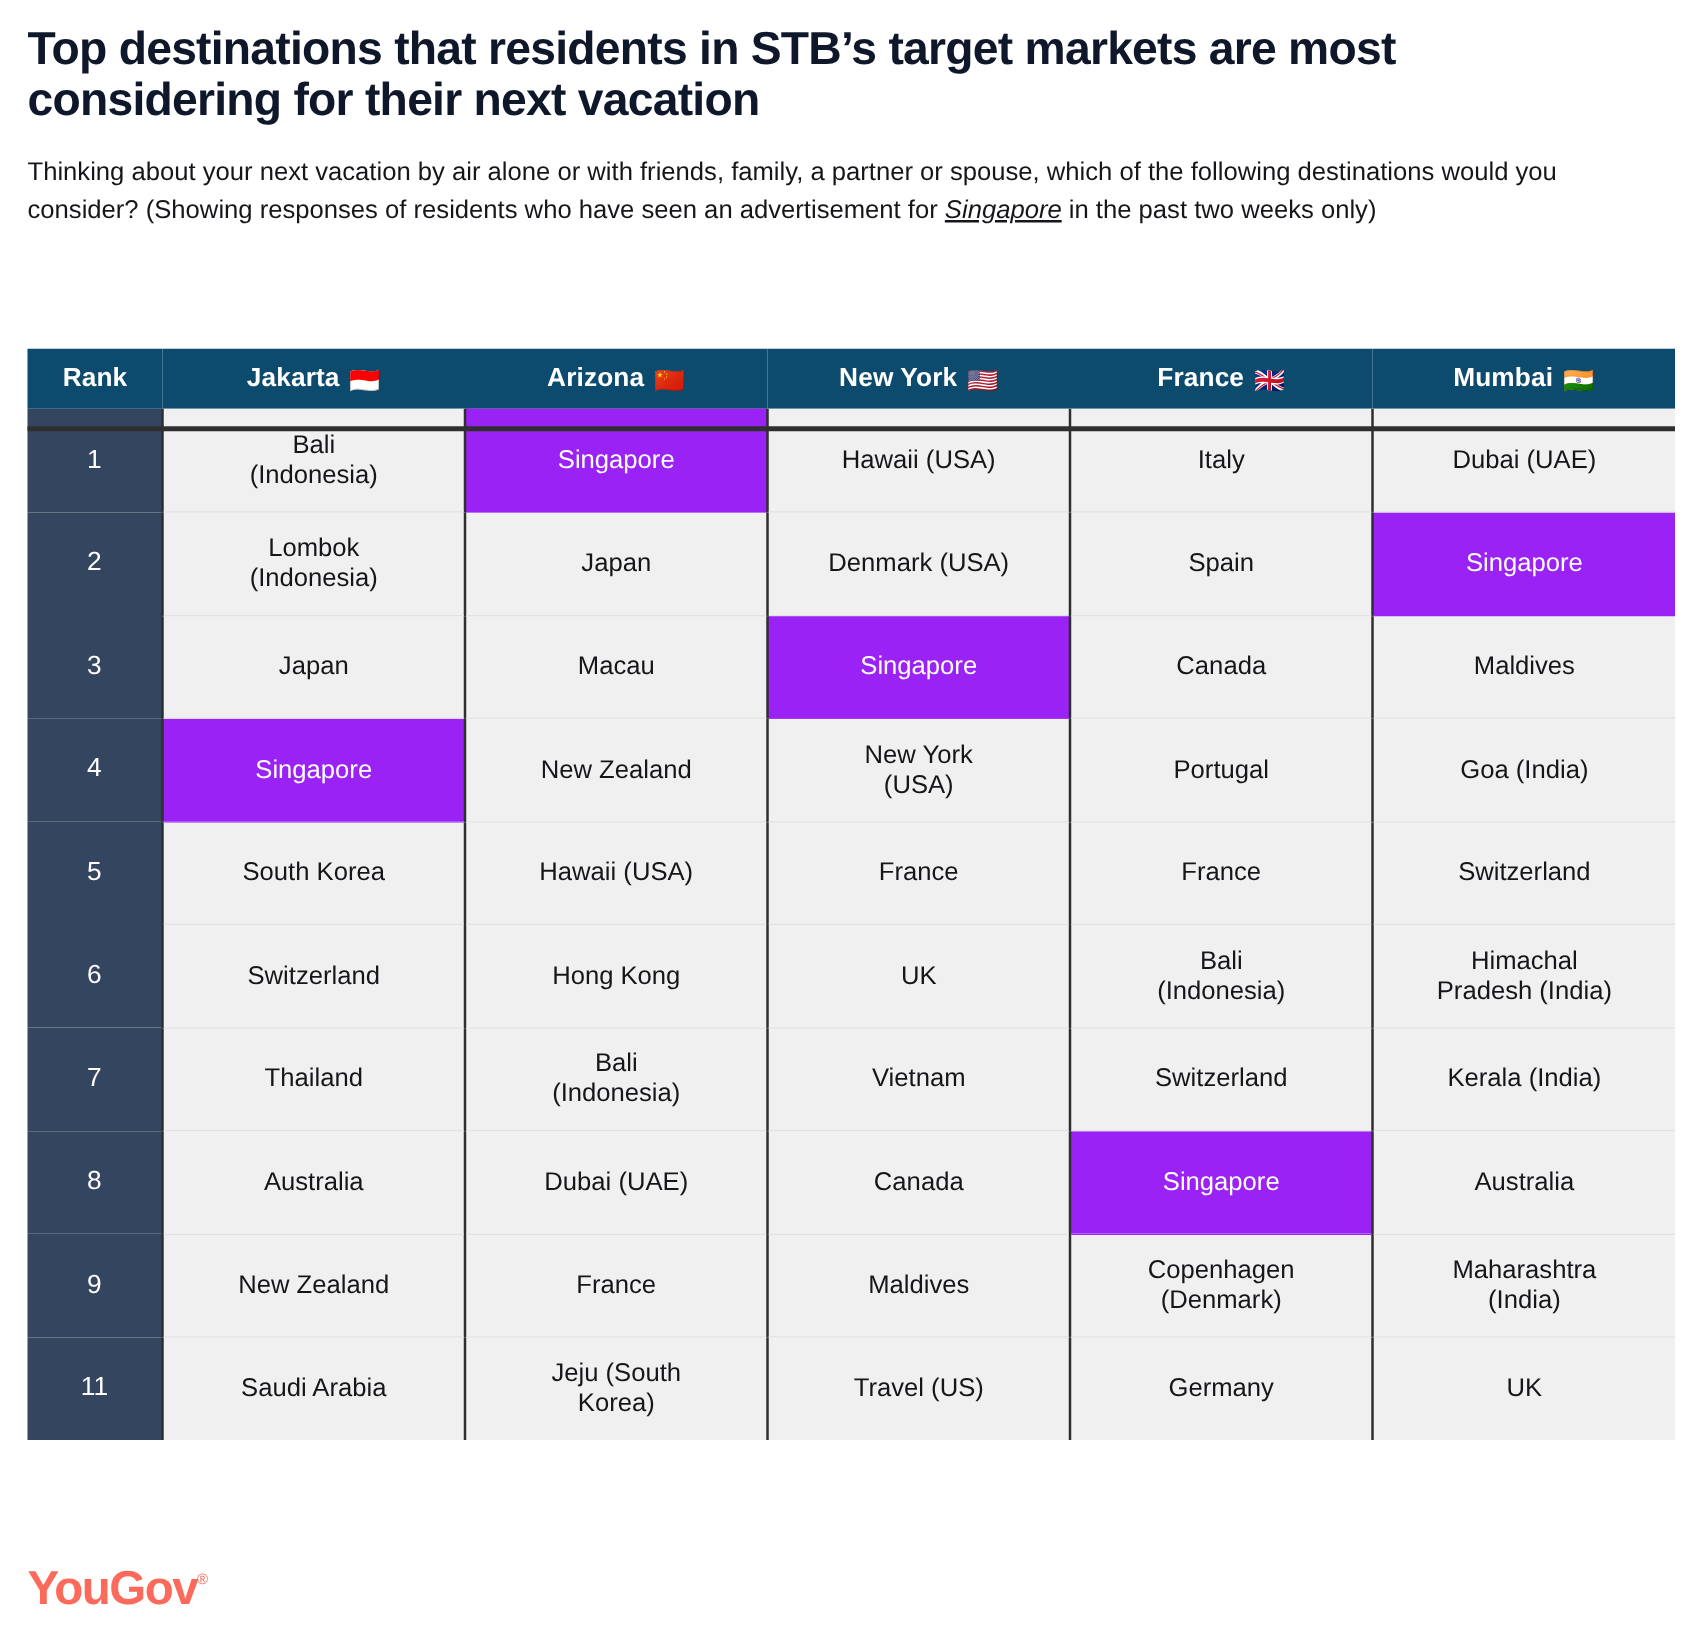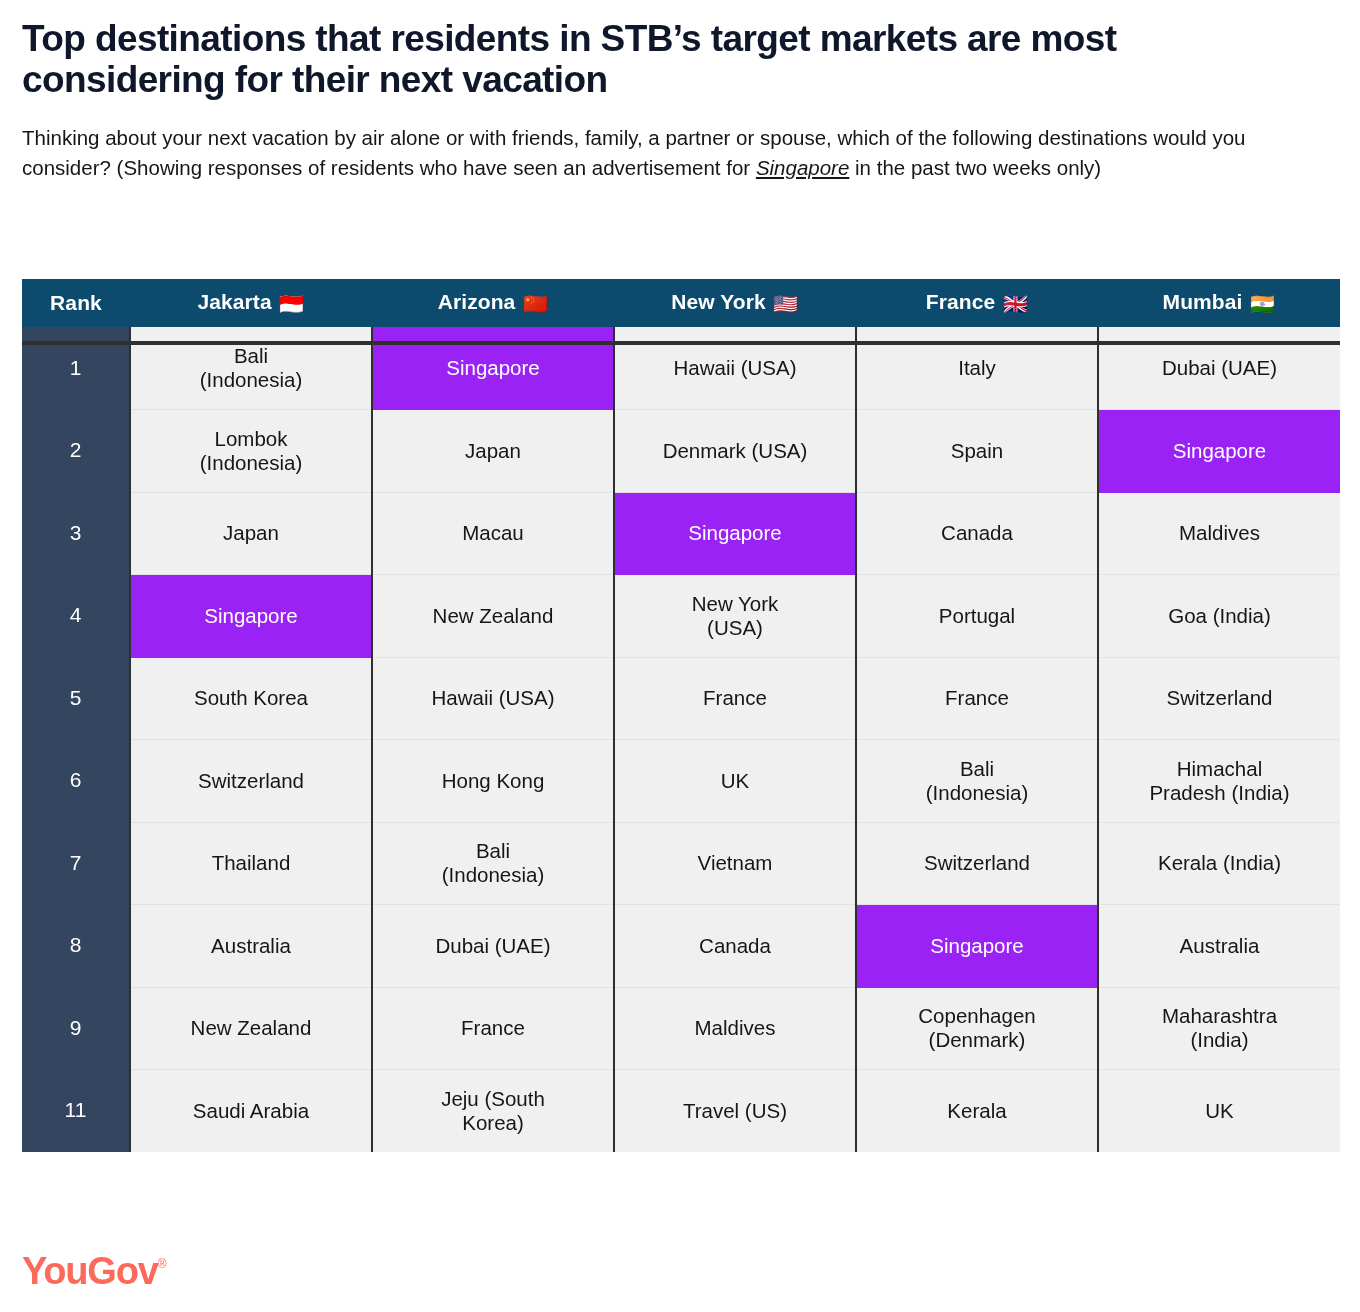--- a/index.html
+++ b/index.html
@@ -264,21 +264,21 @@
             <td class="">France</td>
             <td class="">Maldives</td>
             <td class="">Copenhagen<br>(Denmark)</td>
             <td class="">Maharashtra<br>(India)</td>
           </tr>
           <tr>
             <td class="rank">11</td>
             <td class="">Saudi Arabia</td>
             <td class="">Jeju (South<br>Korea)</td>
             <td class="">Travel (US)</td>
-            <td class="">Kerala</td>
+            <td class="">Germany</td>
             <td class="">UK</td>
           </tr>
         </tbody>
     </table>
     <div class="head-rule"></div>
   </div>
 
   <div class="footer">
     <div class="logo"><span>YouGov</span><span class="reg">®</span></div>
   </div>

